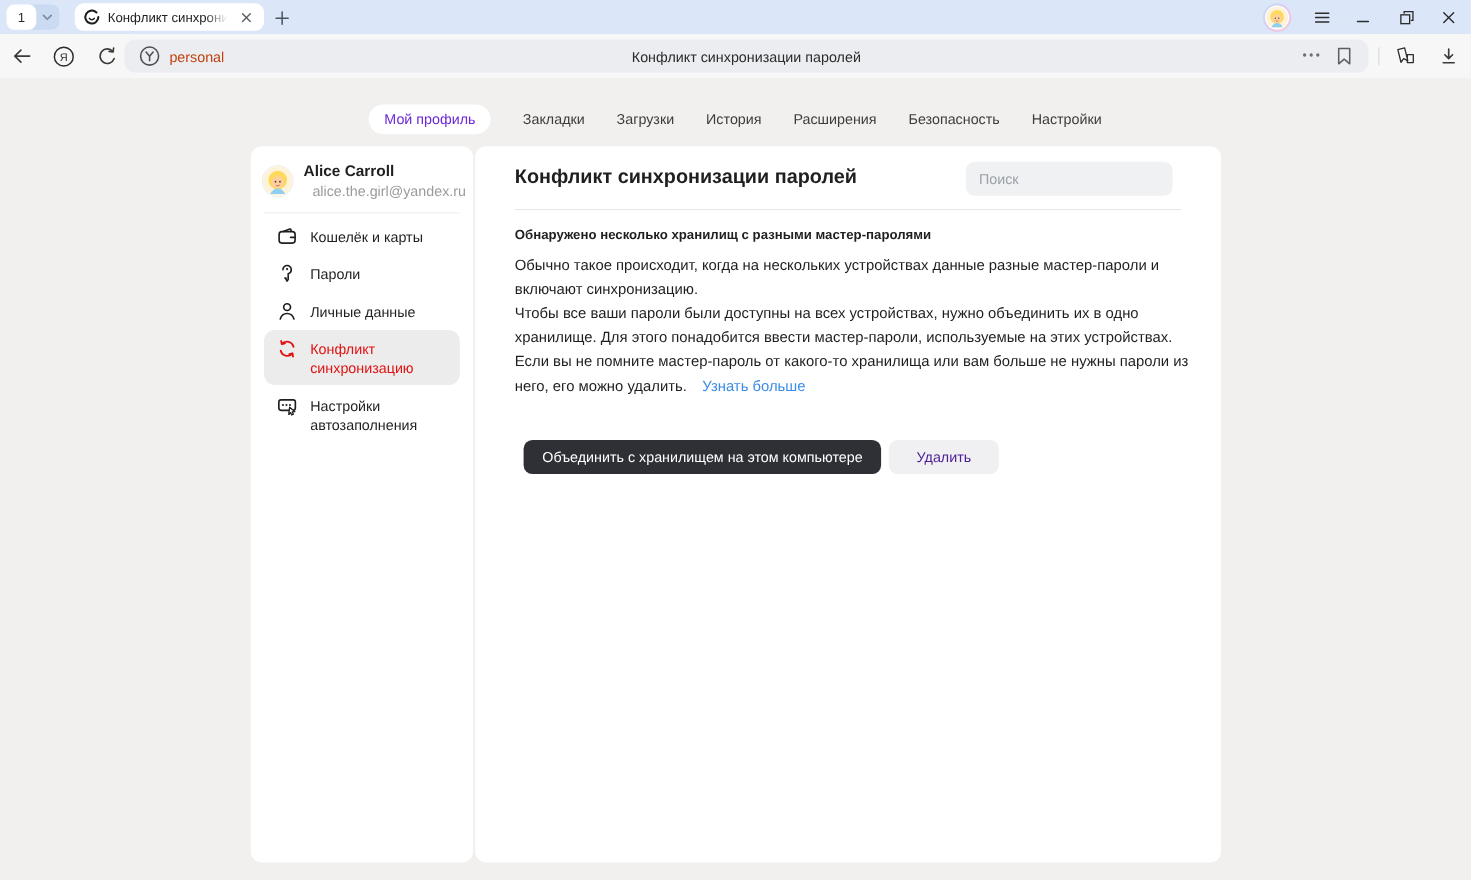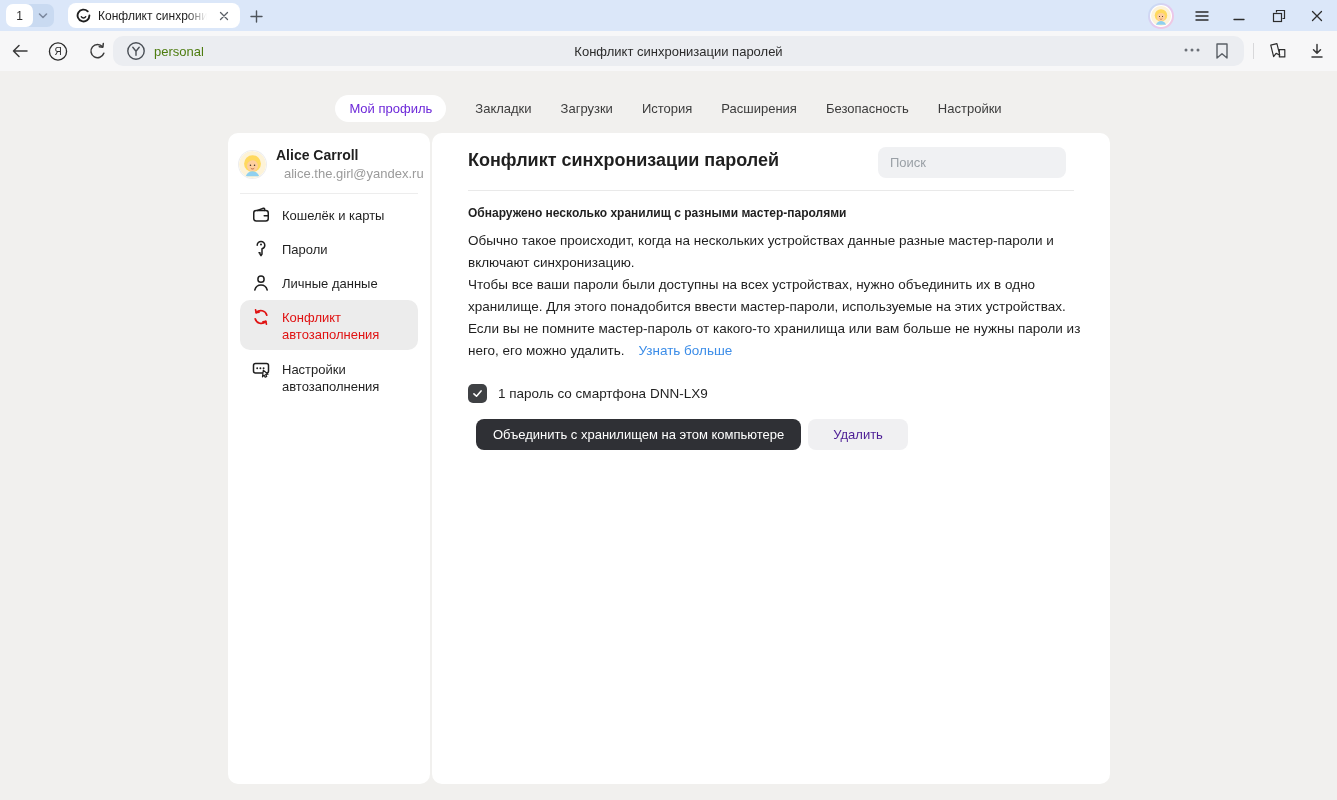--- a/index.html
+++ b/index.html
@@ -32,21 +32,21 @@
   .avatar-chrome { position:absolute; left:1148px; top:3px; width:26px; height:26px; border-radius:50%;
     background:linear-gradient(135deg,#bfe0f7,#e8c7ee 60%,#f3c9da); padding:2px; }
   .avatar-chrome .inner { width:22px; height:22px; border-radius:50%; background:#fff; padding:1px; }
 
   
   .toolbar { position:absolute; top:31px; left:0; right:0; height:40px; background:#f7f7f8; }
   .tool-btn { position:absolute; top:10px; width:20px; height:20px; display:flex; align-items:center; justify-content:center; }
   .addressbar { position:absolute; left:113px; top:5px; width:1131px; height:30px; background:#ebedf1;
     border-radius:10px; display:flex; align-items:center; }
   .protect { position:absolute; left:13px; top:5px; }
-  .url-text { position:absolute; left:41px; top:8px; font-size:13px; color:#4d7c0f; }
+  .url-text { position:absolute; left:41px; top:8px; font-size:13px; color:#c2410c; }
   .page-title-center { position:absolute; left:0; right:0; text-align:center; font-size:13px; color:#2b2b2b; }
   .ab-dots { position:absolute; right:44px; top:12px; }
   .ab-bookmark { position:absolute; right:14px; top:6px; }
   .tb-sep { position:absolute; left:1253px; top:12px; width:1px; height:16px; background:#d8d8da; }
 
   
   .navtabs { position:absolute; top:94px; left:0; right:0; height:28px;
     display:flex; justify-content:center; align-items:center; gap:29px; }
   .navtab { font-size:13px; color:#3c3c3c; white-space:nowrap; }
   .navtab.active { background:#fff; border-radius:14px; padding:6px 14px; color:#6d28d9; }
@@ -286,21 +286,21 @@
 
     <div class="menu-item active">
       <span class="mi-icon">
         <svg width="20" height="20" viewBox="0 0 20 20" fill="none" stroke="#e01212" stroke-width="1.7" stroke-linecap="round" stroke-linejoin="round">
           <path d="M15.8 8.2a6.2 6.2 0 0 0-10.6-2.6"></path>
           <polyline points="4.6,2.9 5.2,5.7 8,5.1"></polyline>
           <path d="M4.2 11.8a6.2 6.2 0 0 0 10.6 2.6"></path>
           <polyline points="15.4,17.1 14.8,14.3 12,14.9"></polyline>
         </svg>
       </span>
-      <span class="mi-label">Конфликт автозаполнения</span>
+      <span class="mi-label">Конфликт синхронизацию</span>
     </div>
 
     <div class="menu-item last">
       <span class="mi-icon">
         <svg width="20" height="20" viewBox="0 0 20 20">
           <rect x="2.5" y="4.5" width="15" height="9.5" rx="2" fill="none" stroke="#1f1f1f" stroke-width="1.5"></rect>
           <circle cx="6.2" cy="9.2" r="0.95" fill="#1f1f1f"></circle>
           <circle cx="9.4" cy="9.2" r="0.95" fill="#1f1f1f"></circle>
           <circle cx="12.6" cy="9.2" r="0.95" fill="#1f1f1f"></circle>
           <path d="M12.3 11.2 17 15.1l-2.3.35 1 2.1-1.5.7-1-2.1-1.7 1.6z" fill="#fff" stroke="#1f1f1f" stroke-width="1.2" stroke-linejoin="round"></path>
@@ -315,28 +315,20 @@
   <div class="main-title">Конфликт синхронизации паролей</div>
   <input class="search-input" type="text" placeholder="Поиск" style="">
   <div class="main-divider"></div>
 
   <div class="content">
     <h2>Обнаружено несколько хранилищ с разными мастер-паролями</h2>
     <p>Обычно такое происходит, когда на нескольких устройствах данные разные мастер-пароли и включают синхронизацию.</p>
     <p><span>Чтобы все ваши пароли были доступны на всех устройствах, нужно объединить их в одно хранилище. Для этого понадобится ввести мастер-пароли, используемые на этих устройствах. Если вы не помните мастер-пароль от какого-то хранилища или вам больше не нужны пароли из него, его можно удалить.</span><a href="#" class="learn-more">Узнать больше</a></p>
 
     <div class="checks">
-      <div class="checkline">
-        <span class="checkbox">
-          <svg width="13" height="13" viewBox="0 0 20 20">
-              <polyline points="4.5,10.5 8.5,14.2 15.5,6" fill="none" stroke="#fff" stroke-width="2.4" stroke-linecap="round" stroke-linejoin="round"></polyline>
-            </svg>
-        </span>
-        <span class="cb-label">1 пароль со смартфона DNN-LX9</span>
-      </div>
     </div>
 
     <div class="btnrow">
       <button class="btn btn-primary">Объединить с хранилищем на этом компьютере</button>
       <button class="btn btn-secondary">Удалить</button>
     </div>
   </div>
 </div>
 
 </body></html>

